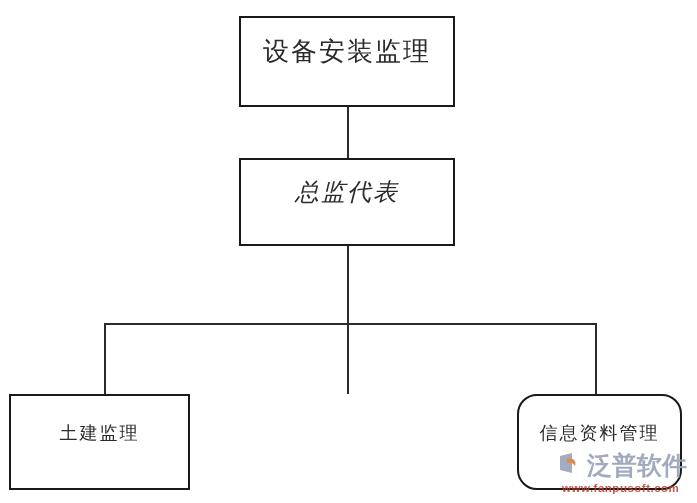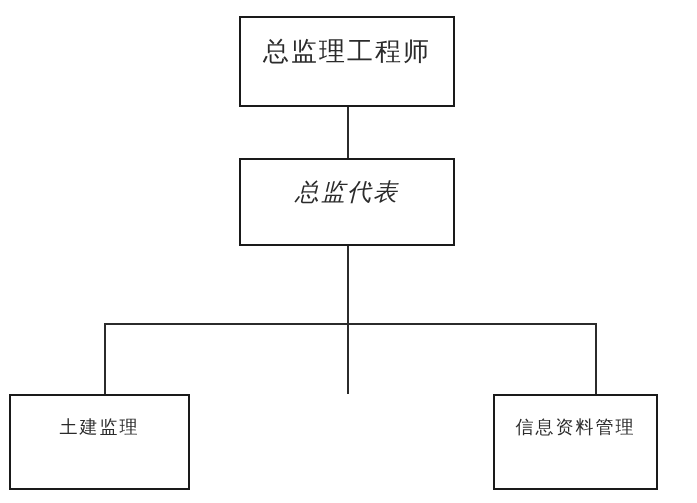--- a/index.html
+++ b/index.html
@@ -55,25 +55,25 @@
     font-size: 24px;
     line-height: 1;
     padding-top: 20px;
     font-style: italic;
   }
 
   
   .leaf { top: 394px; height: 96px; }
   #node-civil      { left: 9px;   width: 181px; }
   #node-equipment  { left: 261px; width: 179px; }
-  #node-info       { left: 493px; width: 165px; }
+  #node-info       { left: 517px; width: 165px; border-radius: 20px; }
   .leaf .node-label {
     font-size: 18px;
     line-height: 1;
-    padding-top: 22px;
+    padding-top: 28px;
   }
 
   
   .conn {
     position: absolute;
     background: #2b2b2b;
   }
   .conn-v { width: 2px; }
   .conn-h { height: 2px; }
 
@@ -130,30 +130,42 @@
 <div id="canvas">
 
   <div class="conn conn-v" id="conn-chief-deputy"></div>
   <div class="conn conn-v" id="conn-deputy-bus"></div>
   <div class="conn conn-h" id="conn-bus"></div>
   <div class="conn conn-v" id="conn-drop-civil"></div>
   <div class="conn conn-v" id="conn-drop-equipment"></div>
   <div class="conn conn-v" id="conn-drop-info"></div>
 
   <div class="node" id="node-chief">
-    <span class="node-label">总监理工程师</span>
+    <span class="node-label">设备安装监理</span>
   </div>
 
   <div class="node" id="node-deputy">
     <span class="node-label">总监代表</span>
   </div>
 
   <div class="node leaf" id="node-civil">
     <span class="node-label">土建监理</span>
   </div>
 
 
   <div class="node leaf" id="node-info">
     <span class="node-label">信息资料管理</span>
   </div>
 
+  <div id="watermark">
+    <div class="wm-row">
+      <span class="wm-mark">
+        <svg width="26" height="26" viewBox="0 0 26 26" aria-hidden="true">
+          <path d="M2 6 L14 3 L14 23 L2 20 Z" fill="#9aa4b8" opacity="0.9"></path>
+          <path d="M9 9 C15 7 19 11 17 16 C15.5 13 12.5 12 9 13 Z" fill="#e08a4a"></path>
+        </svg>
+      </span>
+      <span class="wm-brand">泛普软件</span>
+    </div>
+    <div class="wm-url">www.fanpusoft.com</div>
+  </div>
 
 </div>
 
 </body></html>

